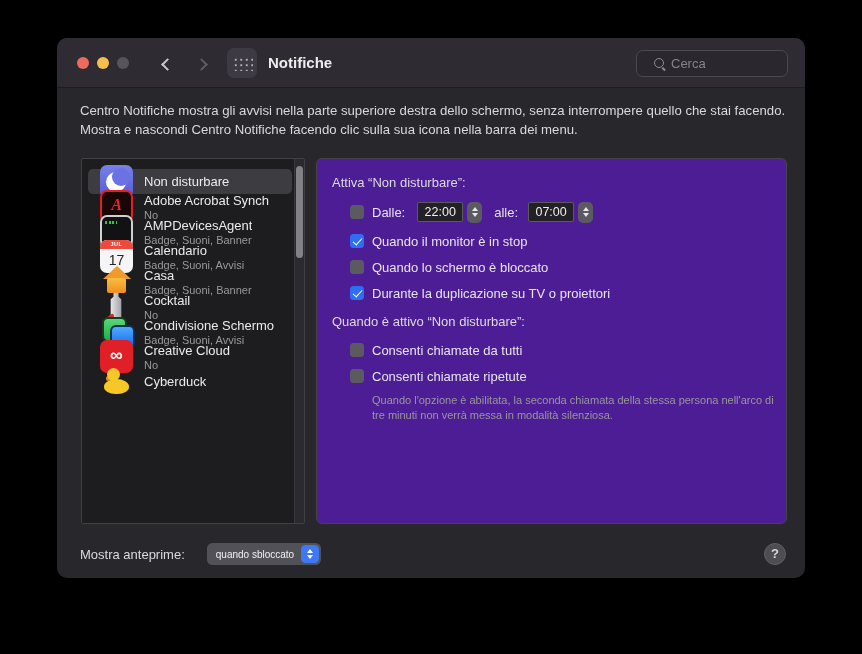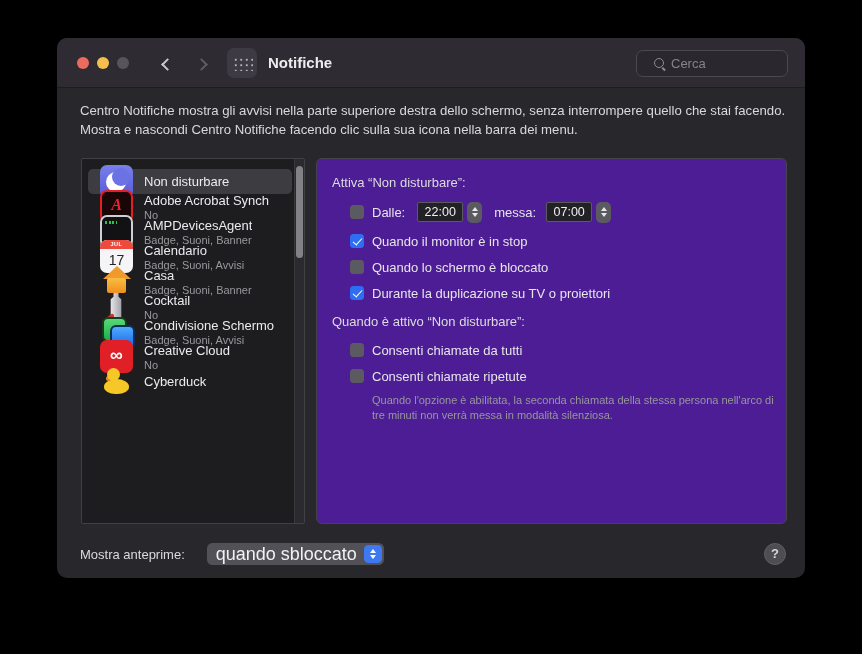--- a/index.html
+++ b/index.html
@@ -113,21 +113,21 @@
   .tri-up { width:0; height:0; border-left:3.5px solid transparent; border-right:3.5px solid transparent; border-bottom:4.5px solid #e8e7ea; }
   .tri-dn { width:0; height:0; border-left:3.5px solid transparent; border-right:3.5px solid transparent; border-top:4.5px solid #e8e7ea; }
   .alle-gap { margin-left:12px; }
 
   .footnote { margin:4px 0 0 40px; width:402px; font-size:11px; line-height:15px; color:#98979b; }
 
   
   .footer { position:absolute; left:23px; right:19px; top:504px; height:24px; display:flex; align-items:center;gap:13px; }
   .footer-label { font-size:13px; color:#dbdadd; margin-right:9px; }
   .popup { height:22px; background:#525157; border-radius:5.5px; display:flex; align-items:center; padding:0 2px 0 9px; }
-  .popup-value { font-size:18px; color:#f2f1f4; margin-right:7px; }
+  .popup-value { font-size:10px; color:#f2f1f4; margin-right:7px; }
   .popup-cap { width:18px; height:18px; background:#3e78f2; border-radius:4.5px;
     display:flex; flex-direction:column; align-items:center; justify-content:center; gap:1.5px; }
   .popup-cap .tri-up { border-bottom-color:#fff; }
   .popup-cap .tri-dn { border-top-color:#fff; }
   .spacer { flex:1; }
   .help-btn { width:22px; height:22px; border-radius:50%; background:#4e4d52; border:1px solid #605f65;
     color:#d8d7da; font-size:13px; font-weight:700; text-align:center; line-height:20px; }
 </style>
 </head>
 <body>
@@ -241,21 +241,21 @@
     <div class="sec-title">Attiva “Non disturbare”:</div>
 
     <div class="sched-row">
       <span class="cbox"></span>
       <span class="sched-label">Dalle:</span>
       <span class="time-field">22:00</span>
       <span class="stepper">
           <span class="tri-up"></span>
           <span class="tri-dn"></span>
         </span>
-      <span class="sched-label alle-gap">messa:</span>
+      <span class="sched-label alle-gap">alle:</span>
       <span class="time-field second">07:00</span>
       <span class="stepper">
           <span class="tri-up"></span>
           <span class="tri-dn"></span>
         </span>
     </div>
 
     <div>
   <div class="check-row checked no-sub">
     <span class="cbox"></span>

